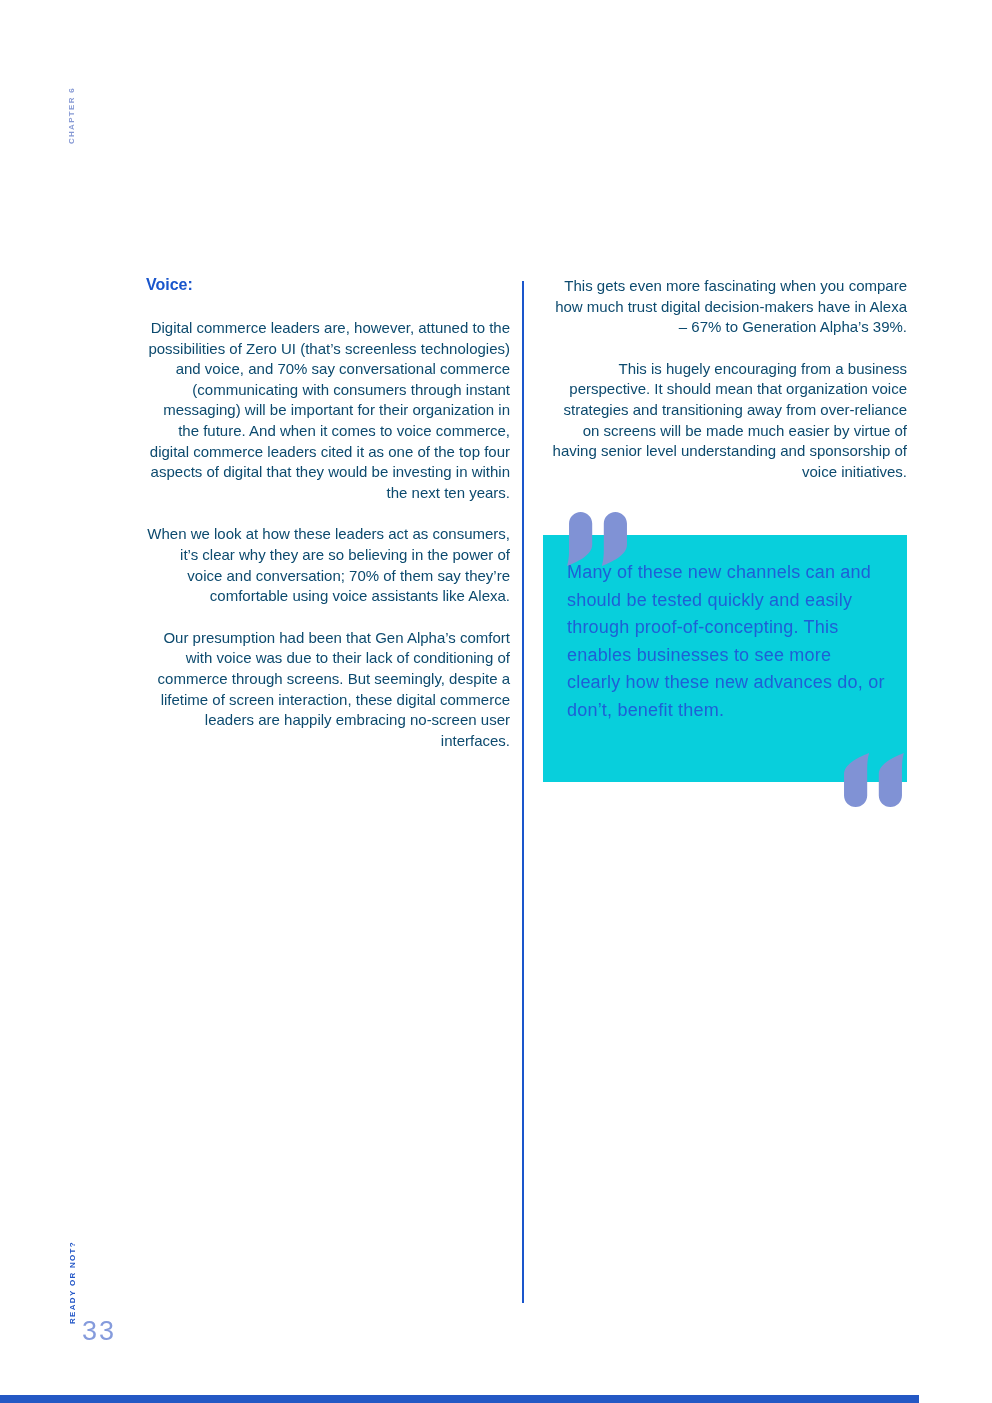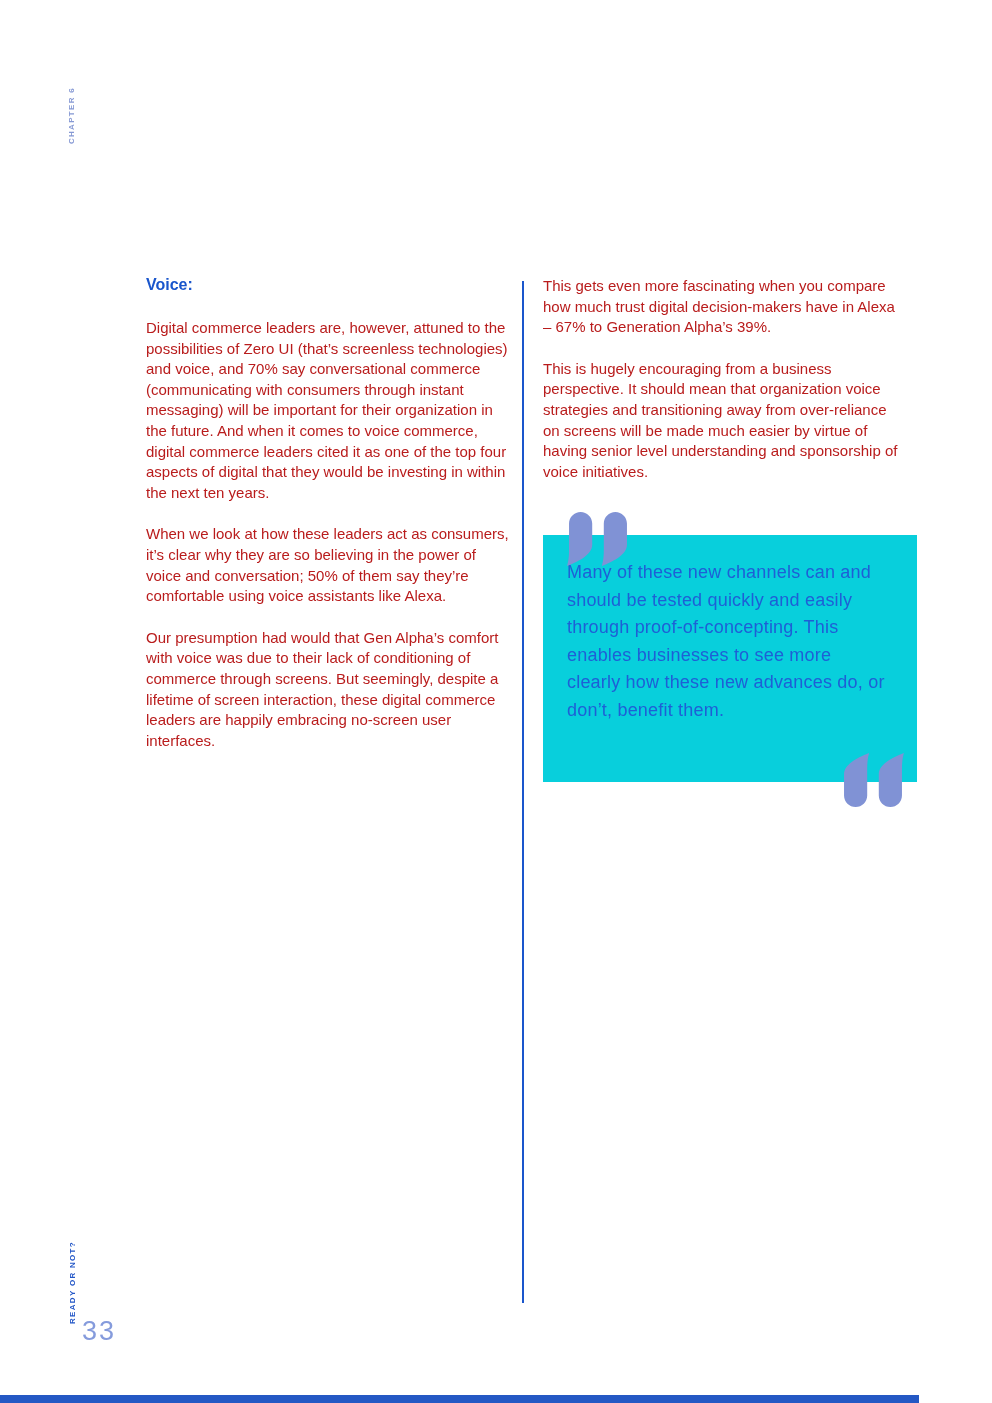--- a/index.html
+++ b/index.html
@@ -37,34 +37,34 @@
   .col-heading {
     color: #1a56cc;
     font-weight: 700;
     font-size: 16px;
     margin: 0 0 24px 0;
   }
   .body-par {
     font-size: 15px;
     line-height: 20.6px;
     margin: 0 0 21px 0;
-    color: #b91c1c;
+    color: #0c4a6e;
+    text-align: right;
   }
   .divider {
     position: absolute;
     left: 522px; top: 281px;
     width: 2px; height: 1022px;
     background: #1a56cc;
   }
   .quote-box {
     position: absolute;
     left: 543px; top: 535px;
     width: 364px; height: 247px;
     background: #08cfdc;
-    padding-left: 10px;
   }
   .quote-text {
     position: absolute;
     left: 24px; top: 24px;
     width: 318px;
     font-size: 18px;
     line-height: 27.6px;
     letter-spacing: 0.2px;
     color: #1e5fd6;
   }
@@ -96,22 +96,22 @@
 </head>
 <body>
 
 <div class="page">
 
   <div class="vlabel chapter-label">CHAPTER 6</div>
 
   <div class="left-col">
     <p class="col-heading">Voice:</p>
     <p class="body-par">Digital commerce leaders are, however, attuned to the possibilities of Zero UI (that’s screenless technologies) and voice, and 70% say conversational commerce (communicating with consumers through instant messaging) will be important for their organization in the future. And when it comes to voice commerce, digital commerce leaders cited it as one of the top four aspects of digital that they would be investing in within the next ten years.</p>
-    <p class="body-par">When we look at how these leaders act as consumers, it’s clear why they are so believing in the power of voice and conversation; 50% of them say they’re comfortable using voice assistants like Alexa.</p>
-    <p class="body-par">Our presumption had would that Gen Alpha’s comfort with voice was due to their lack of conditioning of commerce through screens. But seemingly, despite a lifetime of screen interaction, these digital commerce leaders are happily embracing no-screen user interfaces.</p>
+    <p class="body-par">When we look at how these leaders act as consumers, it’s clear why they are so believing in the power of voice and conversation; 70% of them say they’re comfortable using voice assistants like Alexa.</p>
+    <p class="body-par">Our presumption had been that Gen Alpha’s comfort with voice was due to their lack of conditioning of commerce through screens. But seemingly, despite a lifetime of screen interaction, these digital commerce leaders are happily embracing no-screen user interfaces.</p>
   </div>
 
   <div class="divider"></div>
 
   <div class="right-col">
     <p class="body-par">This gets even more fascinating when you compare how much trust digital decision-makers have in Alexa – 67% to Generation Alpha’s 39%.</p>
     <p class="body-par">This is hugely encouraging from a business perspective. It should mean that organization voice strategies and transitioning away from over-reliance on screens will be made much easier by virtue of having senior level understanding and sponsorship of voice initiatives.</p>
   </div>
 
   <div class="quote-box">

